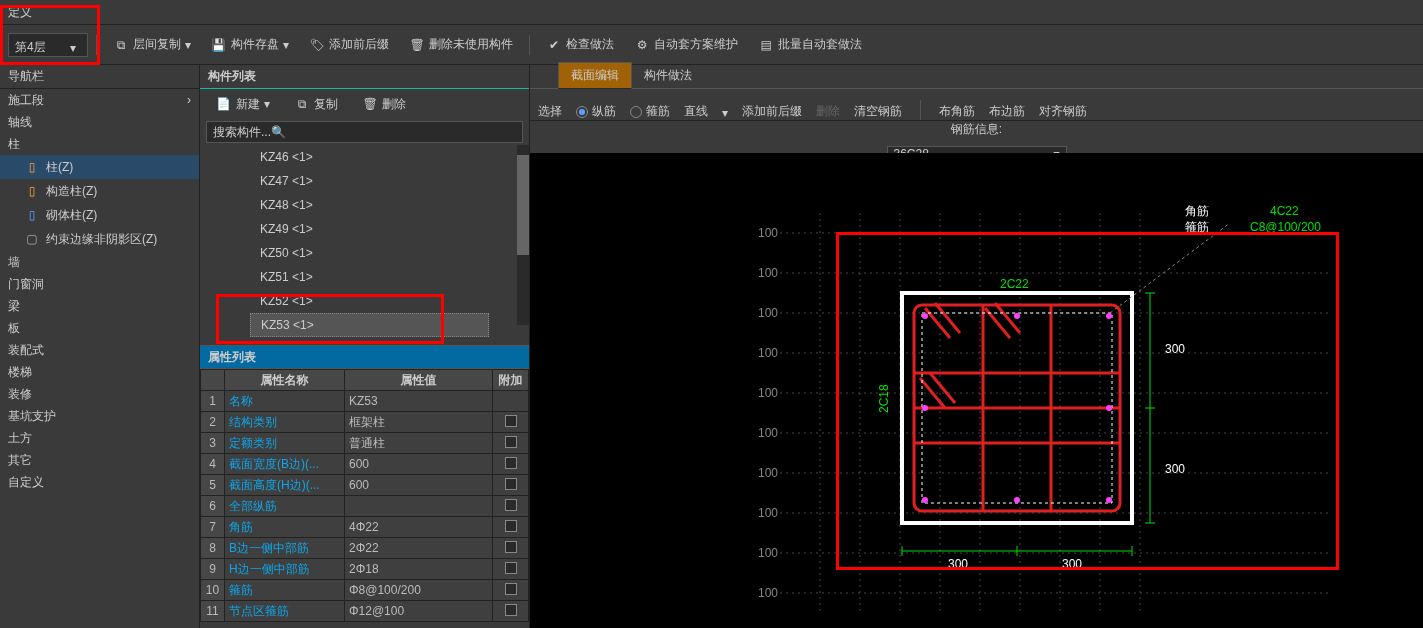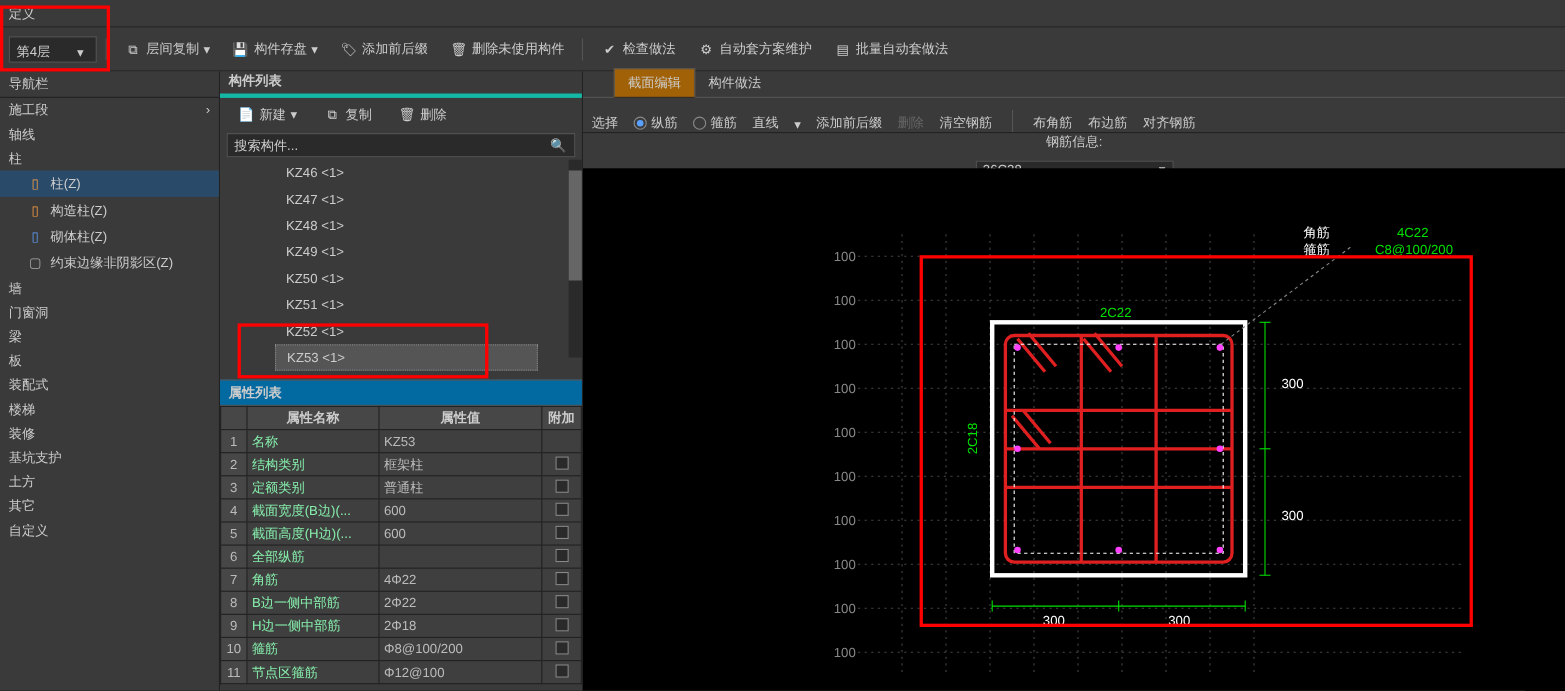--- a/index.html
+++ b/index.html
@@ -9,34 +9,34 @@
 .floor-select { width: 80px; height: 24px; background: #2a2a2a; border: 1px solid #555; display: flex; align-items: flex-end; padding: 0 6px; justify-content: space-between; }
 .tool-btn { height: 26px; display: flex; align-items: center; padding: 0 8px; gap: 4px; cursor: pointer; }
 .tool-sep { width: 1px; height: 20px; background: #555; margin: 0 4px; }
 .icon { width: 16px; height: 16px; display: inline-flex; align-items: center; justify-content: center; }
 .nav-panel { position: absolute; top: 65px; left: 0; width: 200px; bottom: 0; background: #3a3a3a; border-right: 1px solid #222; }
 .nav-header { height: 24px; background: #3a3a3a; display: flex; align-items: center; padding: 0 8px; border-bottom: 1px solid #222; color:#bbb; }
 .nav-item { height: 22px; display: flex; align-items: center; padding: 0 8px; cursor: pointer; color:#bbb;}
 .nav-sub { padding-left: 24px; height:24px; display:flex; align-items:center; gap:6px; cursor:pointer;}
 .nav-sub.selected { background: #2a4a6a; }
 .member-panel { position: absolute; top: 65px; left: 200px; width: 330px; bottom: 0; background: #3a3a3a; border-right: 1px solid #222; display:flex; flex-direction:column; }
-.panel-title { height: 24px; background: #3a3a3a; display: flex; align-items: flex-start; padding: 0 8px; border-bottom: 4px solid #14b8a6; font-weight:bold; color:#ddd;}
+.panel-title { height: 24px; background: #3a3a3a; display: flex; align-items: center; padding: 0 8px; border-bottom: 1px solid #14b8a6; font-weight:bold; color:#ddd;}
 .member-toolbar { height: 30px; display: flex; align-items: center; padding: 0 8px; gap: 8px;}
-.search-box { height: 22px; background: #2a2a2a; border:1px solid #555; margin:2px 6px; padding:0 6px; display:flex; align-items:center; justify-content:space-between; color:#777;}
+.search-box { height: 22px; background: #2a2a2a; border:1px solid #555; margin:2px 6px; padding:0 6px; display:flex; align-items:center; color:#777;}
 .member-list { flex:0 0 auto; overflow:hidden; position:relative; }
 .member-item { height: 24px; display: flex; align-items: center; padding-left: 60px; cursor: pointer; color:#bbb;}
 .member-item.selected { background: #555; border:1px dotted #888; margin:0 40px 0 50px; padding-left:10px;}
 .scrollbar-v { position:absolute; right:0; top:0; width:12px; height:180px; background:#2a2a2a;}
 .scrollbar-thumb { position:absolute; right:0; top:10px; width:12px; height:100px; background:#666;}
 .prop-title { height:24px; display:flex; align-items:center; padding:0 8px; border-top:1px solid #555; border-bottom:1px solid #555; background:#0369a1; font-weight:bold;}
 .prop-table { width:100%; border-collapse:collapse; }
 .prop-table th, .prop-table td { border:1px solid #222; height:21px; padding:0 4px; text-align:left; color:#bbb; background:#3f3f3f;}
 .prop-table th { background:#474747; text-align:center; color:#ccc;}
 .prop-table td.idx { width:24px; text-align:center; background:#474747;}
-.prop-table td.name { width:120px; color:#86efac;}
+.prop-table td.name { width:120px; color:#0ea5e9;}
 .prop-table td.chk { width:36px; text-align:center;}
 .chkbox { width:12px; height:12px; border:1px solid #888; display:inline-block; background:#2a2a2a;}
 .right-panel { position:absolute; top:65px; left:530px; right:0; bottom:0; background:#3a3a3a; display:flex; flex-direction:column;}
 .tab-bar { height:24px; display:flex; align-items:flex-end; padding:0 8px; gap:0; background:#3a3a3a; border-bottom:1px solid #555;}
 .tab { padding:4px 12px; cursor:pointer; color:#aaa;}
 .tab.active { background:#a16207; color:#fff; border:1px solid #555; border-bottom:1px solid #2a2a2a; margin-bottom:-1px;margin-left:20px;}
 .section-tb { height:32px; display:flex; align-items:flex-end; padding:0 8px; gap:14px; border-bottom:1px solid #222;}
 .radio { width:12px; height:12px; border:1px solid #888; border-radius:50%; display:inline-flex; align-items:center; justify-content:center; margin-right:4px;}
 .radio.checked::after { content:""; width:6px; height:6px; background:#5aa0ff; border-radius:50%; display:block;}
 .info-bar { height:32px; display:flex; align-items:center; padding:0 8px; gap:8px;flex-direction:column;}

